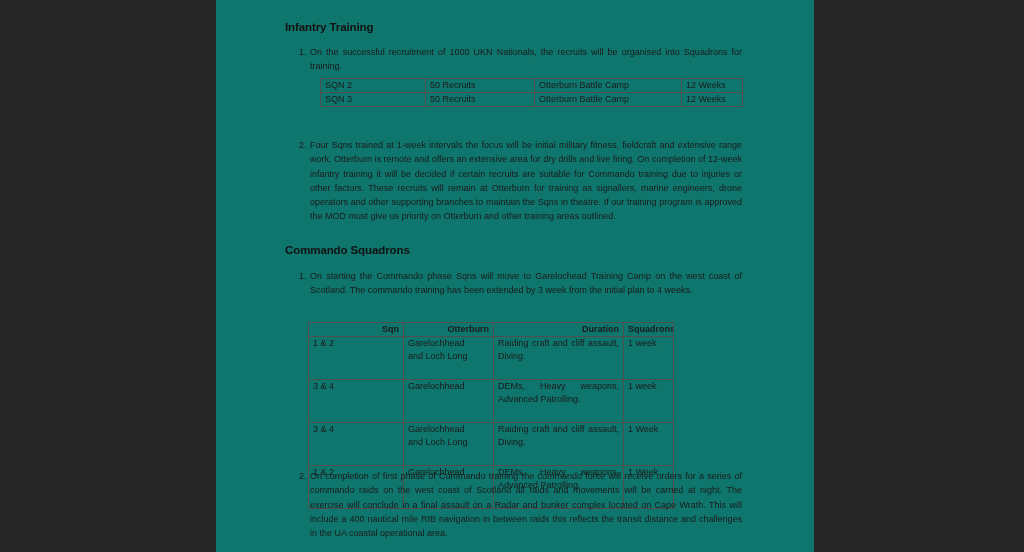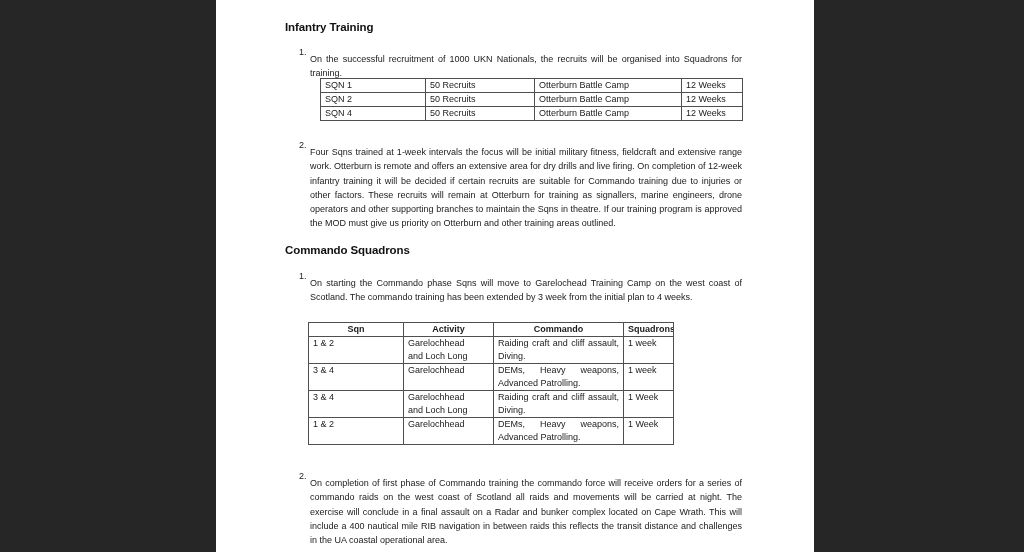--- a/index.html
+++ b/index.html
@@ -33,80 +33,73 @@
     font-size: 9px;
     line-height: 14.3px;
   }
   .list-num {
     width: 11px;
     flex-shrink: 0;
   }
   .list-text {
     flex: 1;
     text-align: justify;
-    margin-top: 7px;
   }
   table {
     position: absolute;
     border-collapse: collapse;
     table-layout: fixed;
     font-size: 9px;
     color: #1a1a1a;
   }
   td, th {
     border: 1px solid #4f4f4f;
     padding: 0 4px;
     vertical-align: top;
     overflow: hidden;
   }
   .tbl-infantry { left: 104px; top: 78px; width: 422px; }
   .tbl-infantry td { height: 13px; line-height: 13px; white-space: nowrap; }
   .tbl-commando { left: 92px; top: 322px; width: 365px; }
   .tbl-commando th {
     height: 14px; line-height: 13px;
-    text-align: center; font-weight: bold; white-space: nowrap;
+    text-align: right; font-weight: bold; white-space: nowrap;
   }
-  .tbl-commando td { height: 27px; line-height: 13px; }
+  .tbl-commando td { height: 43px; line-height: 13px; }
   .cell-prewrap { white-space: pre-line; margin-top: 25px; }
   .cell-justify { text-align: justify; }
 </style>
 </head>
 <body style="background: rgb(38, 38, 38);">
 
-<div class="paper" style="background: #ffffff;">
+<div class="paper" style="background: #0f766e;">
 
   <div class="section-heading" style="top:21px">Infantry Training</div>
 
   <div class="list-item" style="top:45px">
     <span class="list-num">1.</span>
     <span class="list-text">On the successful recruitment of 1000 UKN Nationals, the recruits will be organised into Squadrons for training.</span>
   </div>
 
   <table class="tbl-infantry">
     <colgroup>
         <col style="width:105px">
         <col style="width:109px">
         <col style="width:147px">
         <col style="width:61px">
       </colgroup>
     <tbody>
       <tr>
-        <td>SQN 1</td>
-        <td>50 Recruits</td>
-        <td>Otterburn Battle Camp</td>
-        <td>12 Weeks</td>
-      </tr>
-      <tr>
         <td>SQN 2</td>
         <td>50 Recruits</td>
         <td>Otterburn Battle Camp</td>
         <td>12 Weeks</td>
       </tr>
       <tr>
-        <td>SQN 4</td>
+        <td>SQN 3</td>
         <td>50 Recruits</td>
         <td>Otterburn Battle Camp</td>
         <td>12 Weeks</td>
       </tr>
     </tbody>
   </table>
 
   <div class="list-item" style="top:138px">
     <span class="list-num">2.</span>
     <span class="list-text">Four Sqns trained at 1-week intervals the focus will be initial military fitness, fieldcraft and extensive range work. Otterburn is remote and offers an extensive area for dry drills and live firing. On completion of 12-week infantry training it will be decided if certain recruits are suitable for Commando training due to injuries or other factors. These recruits will remain at Otterburn for training as signallers, marine engineers, drone operators and other supporting branches to maintain the Sqns in theatre. If our training program is approved the MOD must give us priority on Otterburn and other training areas outlined.</span>
@@ -122,22 +115,22 @@
   <table class="tbl-commando">
     <colgroup>
         <col style="width:95px">
         <col style="width:90px">
         <col style="width:130px">
         <col style="width:50px">
       </colgroup>
     <thead>
       <tr>
         <th>Sqn</th>
-        <th>Activity</th>
-        <th>Commando</th>
+        <th>Otterburn</th>
+        <th>Duration</th>
         <th>Squadrons</th>
       </tr>
     </thead>
     <tbody>
       <tr>
         <td>1 &amp; 2</td>
         <td class="cell-prewrap">Garelochhead
 and Loch Long</td>
         <td class="cell-justify">Raiding craft and cliff assault, Diving.</td>
         <td>1 week</td>

